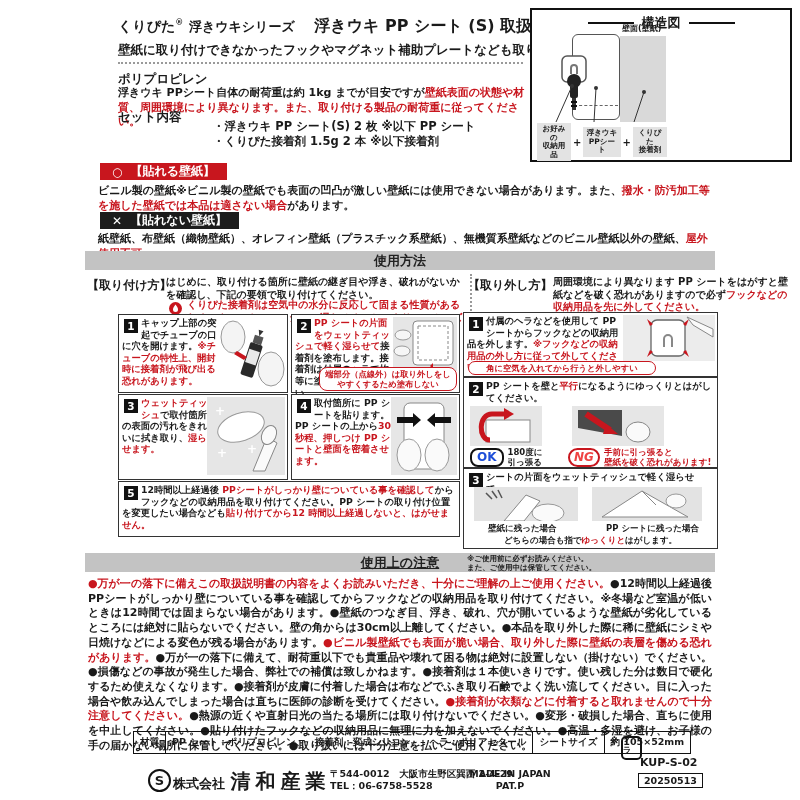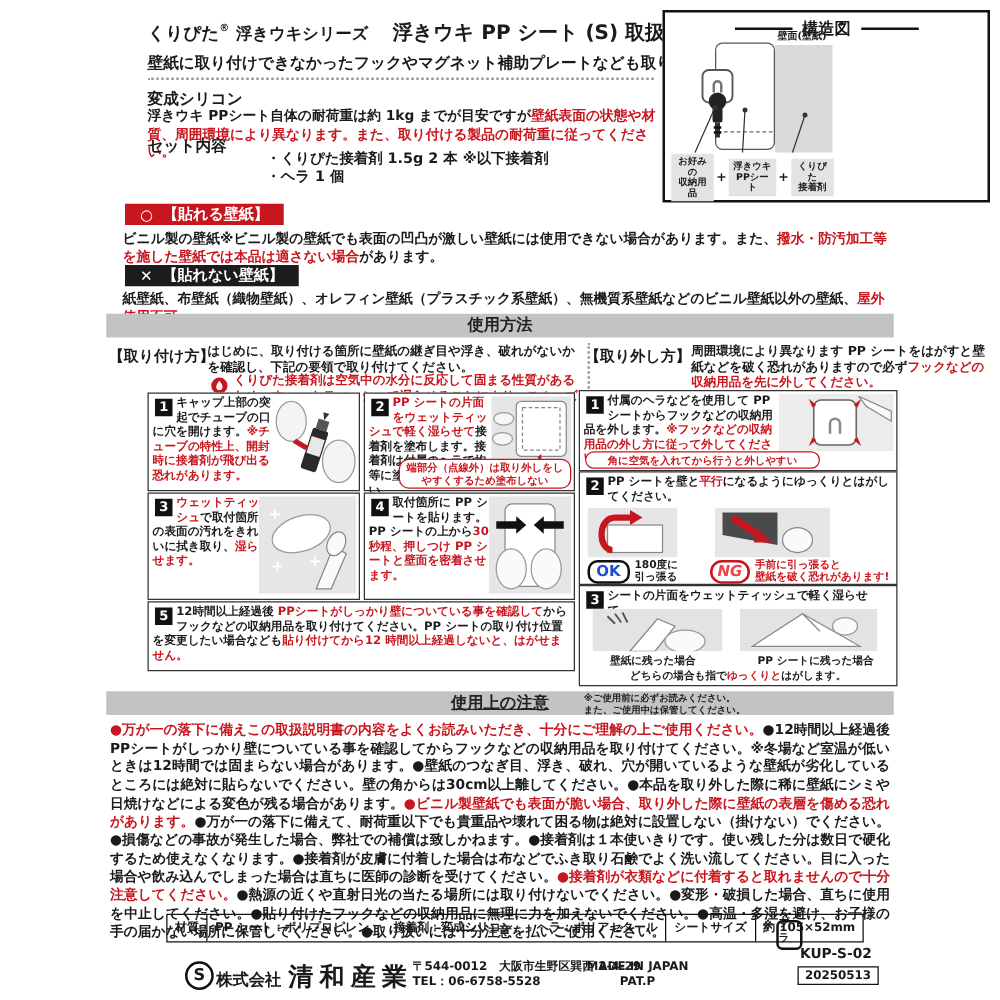--- a/index.html
+++ b/index.html
@@ -128,27 +128,27 @@
 収納用品</span>
       <span class="dplus">+</span>
       <span class="dlabel">浮きウキ
 PPシート</span>
       <span class="dplus">+</span>
       <span class="dlabel">くりぴた
 接着剤</span>
     </div>
   </div>
 
-  <div class="abs h-load">変成シリコン</div>
+  <div class="abs h-load">ポリプロピレン</div>
   <div class="abs t-load"><span class="seg-k">浮きウキ PPシート自体の耐荷重は約 1kg までが目安ですが</span><span class="seg-r">壁紙表面の状態や材質、周囲環境により異なります。また、取り付ける製品の耐荷重に従ってください。</span></div>
 
   <div class="abs set-label">セット内容</div>
   <div class="abs set-items">
+    <div>・浮きウキ PP シート(S) 2 枚 ※以下 PP シート</div>
     <div>・くりぴた接着剤 1.5g 2 本 ※以下接着剤</div>
-    <div>・ヘラ 1 個</div>
   </div>
 
   <div class="abs banner banner-ok">
     <span>○</span>
     <span>【貼れる壁紙】</span>
   </div>
   <div class="abs wall-text" style="top:184px"><span class="seg-k">ビニル製の壁紙※ビニル製の壁紙でも表面の凹凸が激しい壁紙には使用できない場合があります。また、</span><span class="seg-r">撥水・防汚加工等を施した壁紙では本品は適さない場合</span><span class="seg-k">があります。</span></div>
 
   <div class="abs banner banner-ng">
     <span>✕</span>

